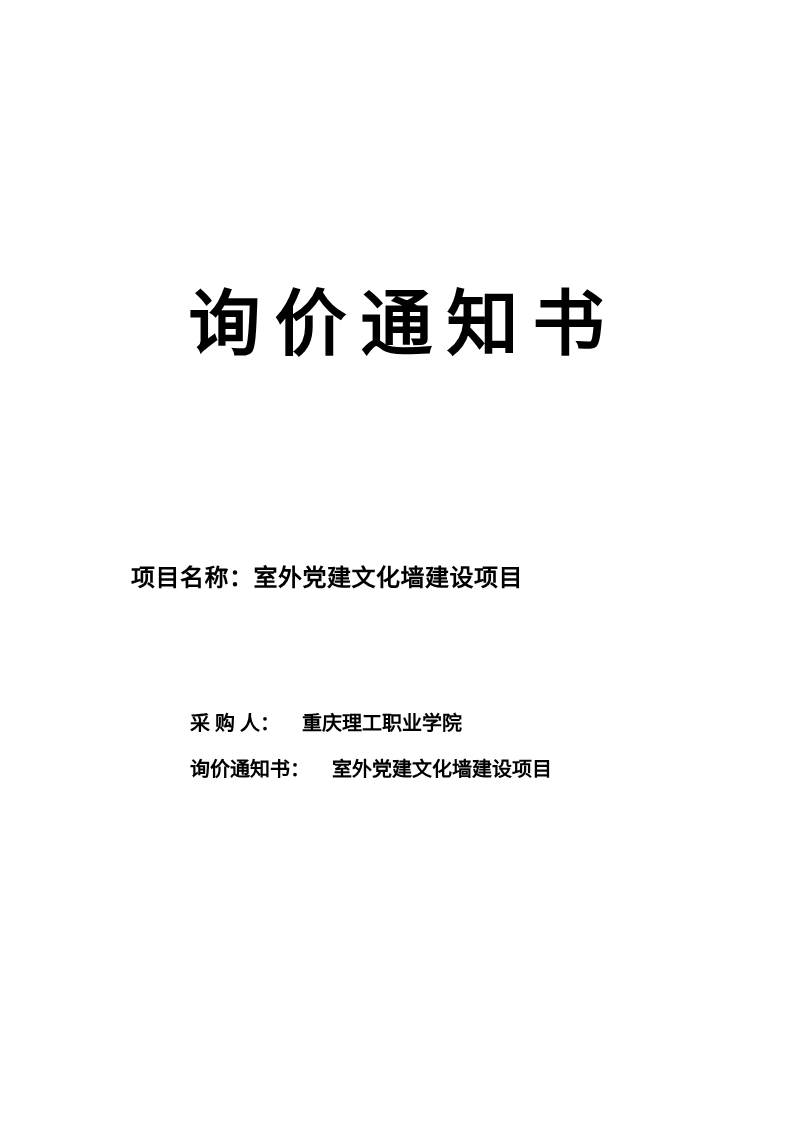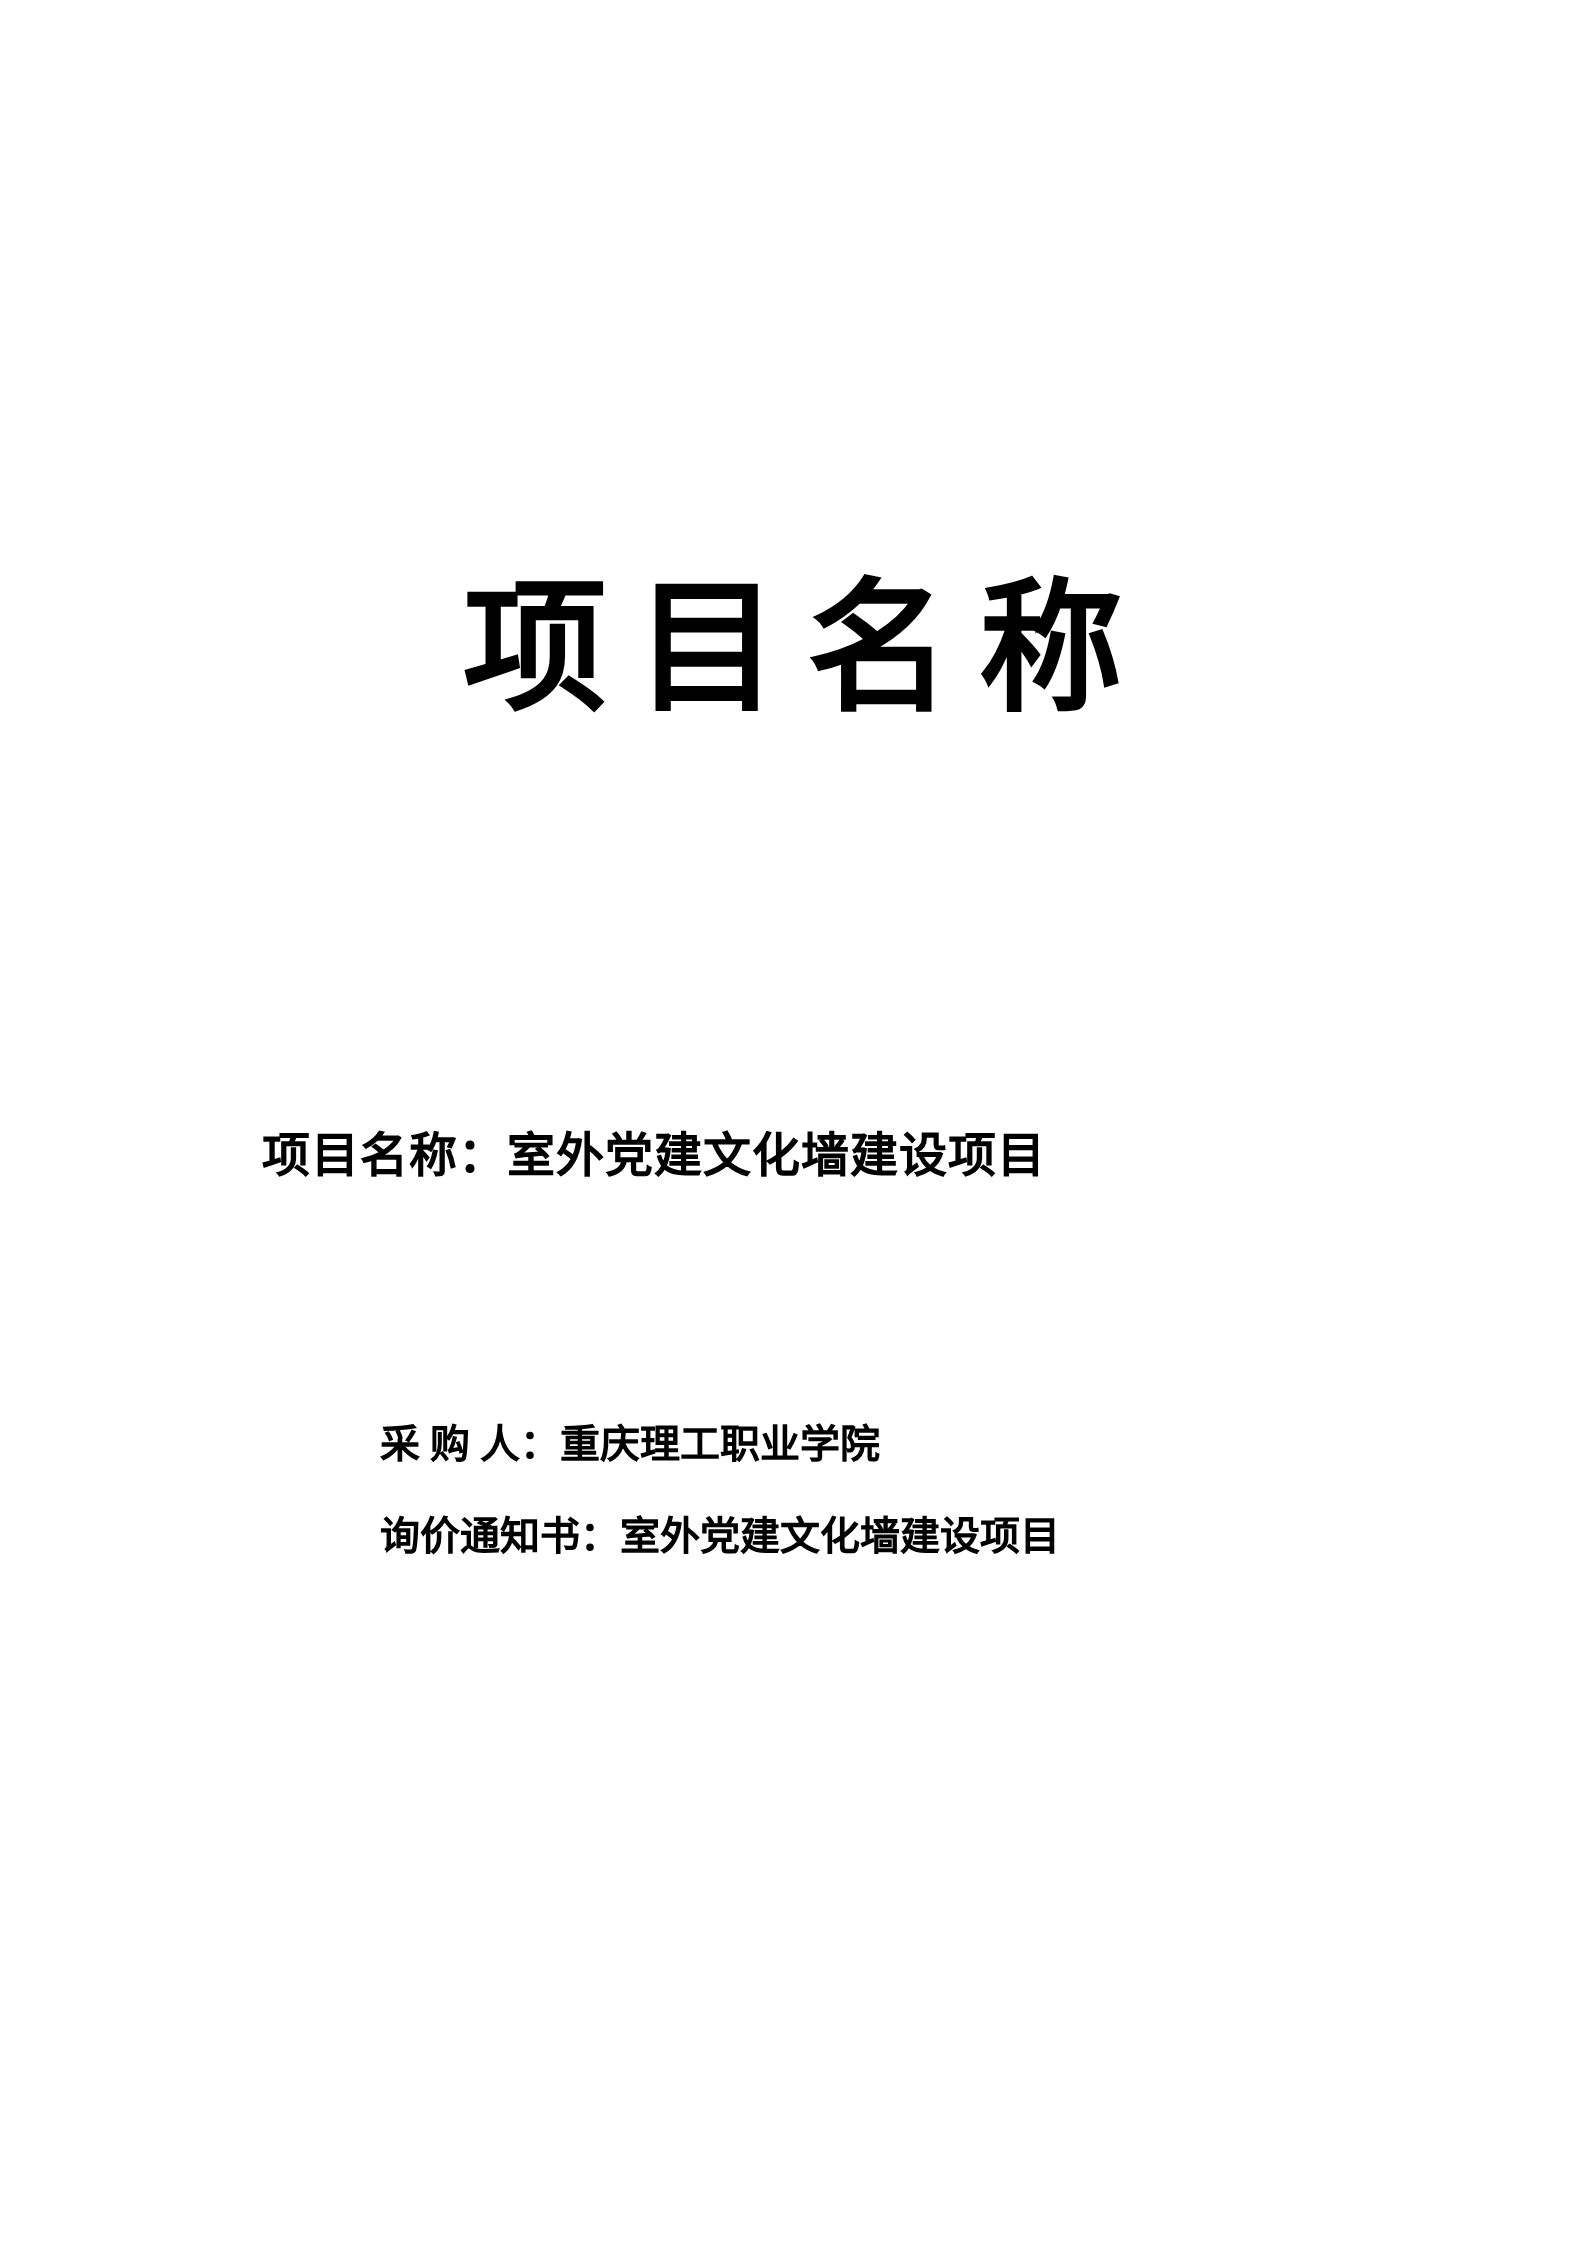--- a/index.html
+++ b/index.html
@@ -58,41 +58,42 @@
   }
   .party-row {
     display: block;
   }
   .party-label {
     display: inline;
     margin-left: 40px;
   }
   .party-value {
     display: inline;
+    margin-left: 22px;
   }
 
   
   .date-line {
     position: absolute;
     top: 855px;
     left: 0;
     width: 793px;
     text-align: center;
     font-size: 22px;
     font-weight: bold;
     letter-spacing: 2px;
     white-space: nowrap;
   }
 </style>
 </head>
 <body>
 
 <div class="page">
 
-  <h1 class="cover-title">项目名称</h1>
+  <h1 class="cover-title">询价通知书</h1>
 
   <div class="project-line">
     <span>项目名称：</span><span>室外党建文化墙建设项目</span>
   </div>
 
   <div class="party-block">
     <div class="party-row">
       <span class="party-label">采 购 人：</span><span class="party-value">重庆理工职业学院</span>
     </div>
     <div class="party-row">

